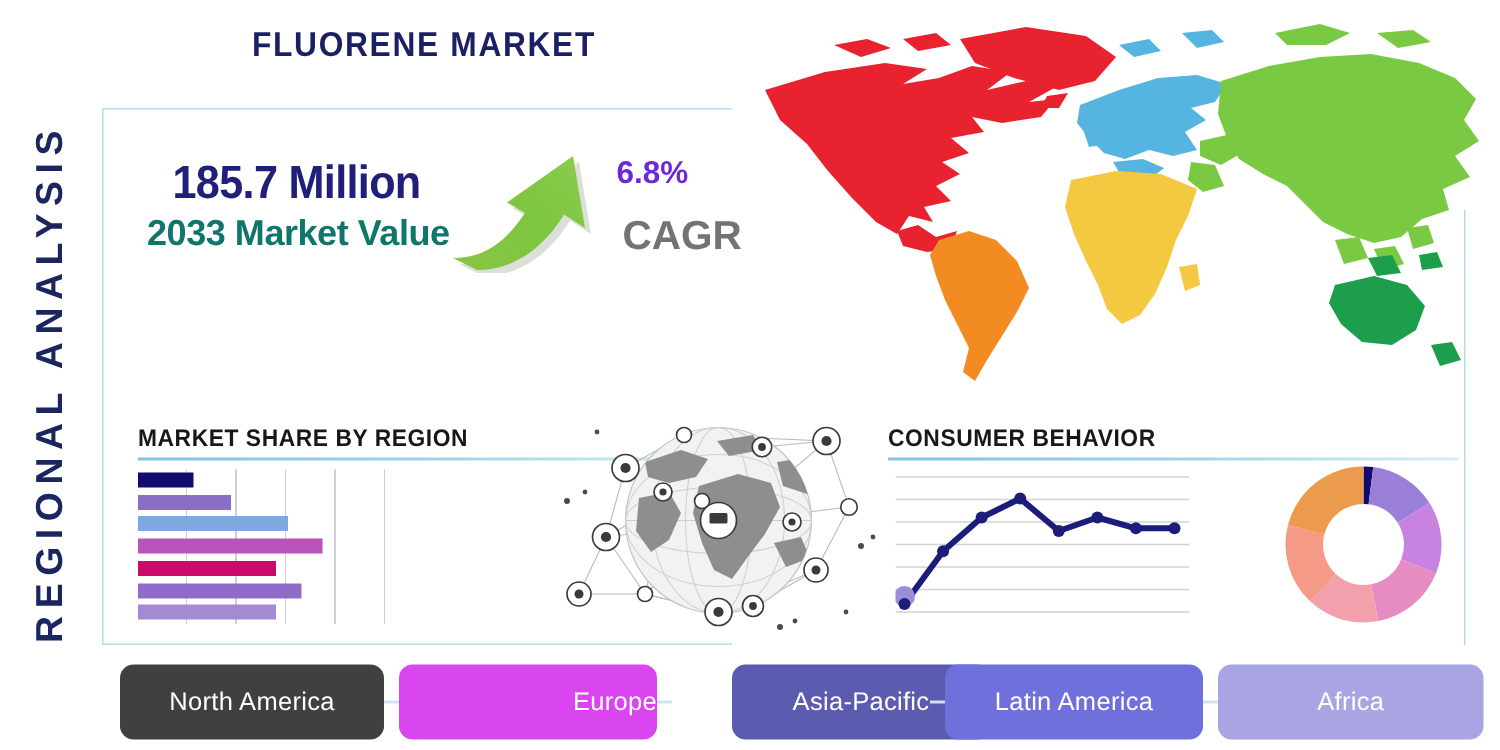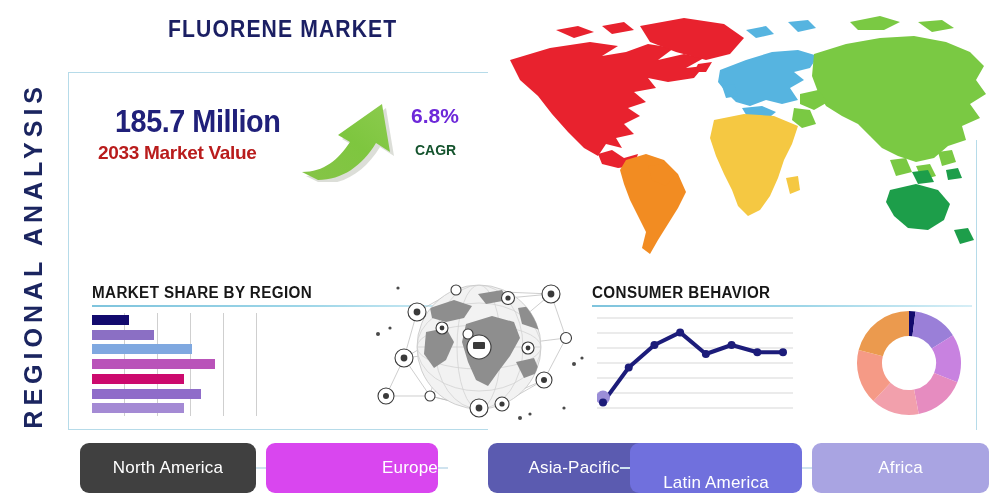--- a/index.html
+++ b/index.html
@@ -93,41 +93,41 @@
     color: #20207a;
     letter-spacing: -0.5px;
     font-family: "Liberation Sans Narrow", "Liberation Sans", sans-serif;
     transform: scaleX(0.93);
     transform-origin: left center;
   }
   .hero-sub {
     position: absolute;
     left: 8px;
     top: 38px;
-    font-size: 19px;
-    font-weight: 700;
-    color: #b91c1c;
+    font-size: 24px;
+    font-weight: 700;
+    color: #0f766e;
     letter-spacing: -0.3px;
   }
   .hero-cagr {
     position: absolute;
     left: 321px;
     top: 0px;
     font-size: 21px;
     font-weight: 700;
     color: #6d28d9;
     font-family: "Liberation Sans Narrow", "Liberation Sans", sans-serif;
   }
   .hero-cagr-sub {
     position: absolute;
     left: 325px;
     top: 38px;
-    font-size: 14px;
-    font-weight: 700;
-    color: #14532d;
+    font-size: 27px;
+    font-weight: 700;
+    color: #737373;
     text-align: center;
   }
   .arrow-wrap {
     position: absolute;
     left: 208px;
     top: -6px;
     width: 110px;
     height: 84px;
   }
 
@@ -495,21 +495,21 @@
         </div>
         <div class="tab-connector" style="left: 176px; width: 10px;"></div>
         <div class="tab" style="left: 186px; width: 172px; background: #d946ef; justify-content: flex-end;">
           <span>Europe</span>
         </div>
         <div class="tab-connector" style="left: 358px; width: 10px;"></div>
         <div class="tab" style="left: 368px; width: 172px; background: rgb(91, 91, 176); margin-left: 40px;">
           <span>Asia-Pacific</span>
         </div>
         <div class="tab-connector" style="left: 540px; width: 10px;"></div>
-        <div class="tab" style="left: 550px; width: 172px; background: rgb(112, 112, 221); align-items: flex-end;">
+        <div class="tab" style="left: 550px; width: 172px; background: rgb(112, 112, 221);">
           <span>Latin America</span>
         </div>
         <div class="tab-connector" style="left: 722px; width: 10px;"></div>
         <div class="tab" style="left: 732px; width: 177px; background: rgb(169, 164, 226);">
           <span>Africa</span>
         </div>
       </div>
   </div>
 
 </div>

